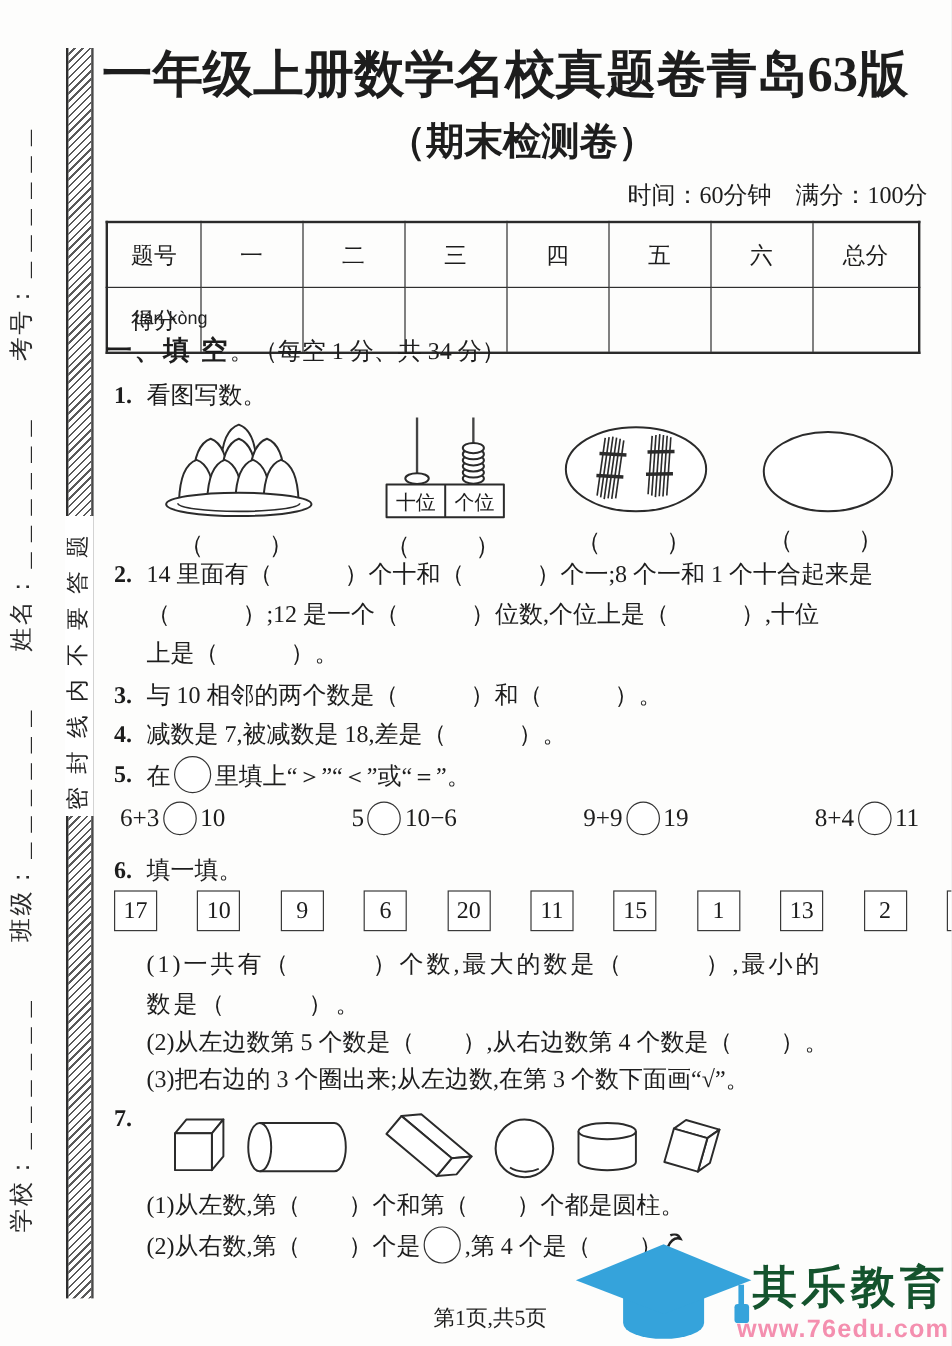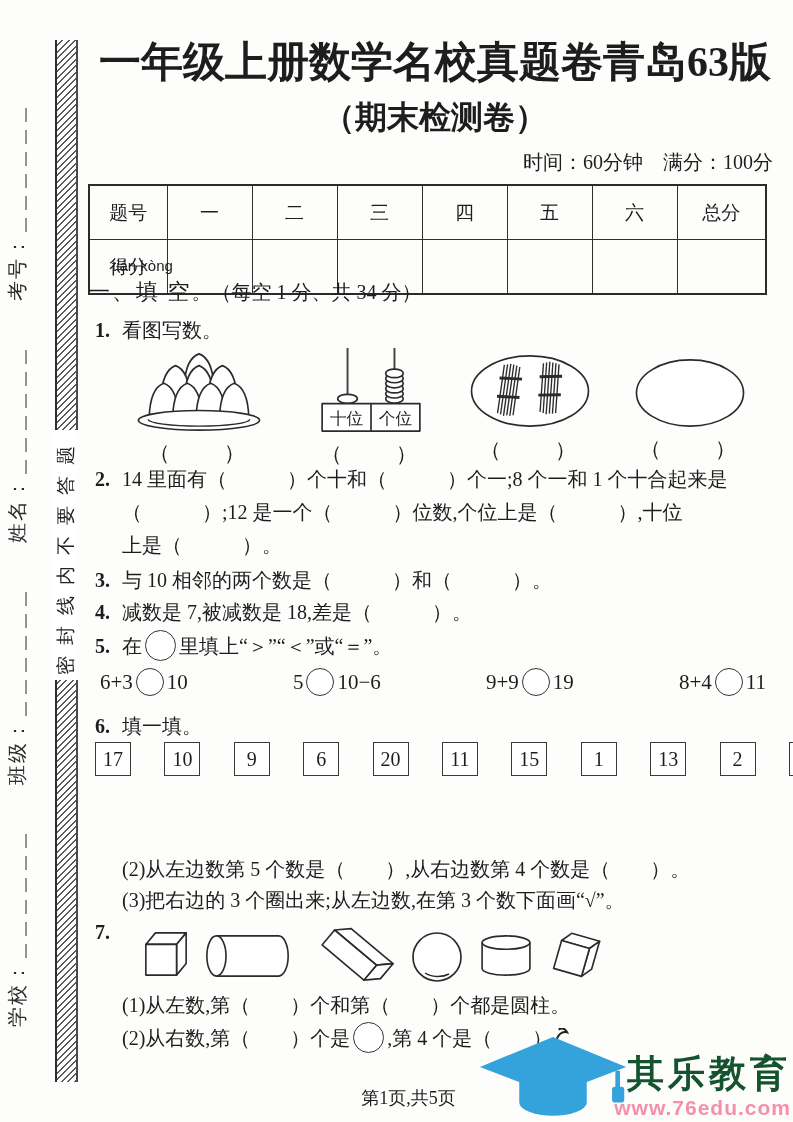--- a/index.html
+++ b/index.html
@@ -9,34 +9,34 @@
   .side-labels{position:absolute;left:-475px;top:544px;width:1000px;height:42px;
         transform:rotate(-90deg);font-size:20px;letter-spacing:2px;text-align:center;
         white-space:nowrap;color:#2a2a2a;}
   .seal-strip{position:absolute;left:55px;top:40px;width:19px;height:1042px;
         border-left:2px solid #2e2e2e;border-right:2.4px solid #4a4a4a;
         background:repeating-linear-gradient(135deg,#fff 0 3.2px,#5a5a5a 3.2px 4.6px);}
   .seal-text{position:absolute;left:-59px;top:543px;width:250px;height:24px;
         transform:rotate(-90deg);text-align:center;letter-spacing:11px;background:#fff;
         font-size:19px;line-height:24px;color:#222;}
   
-  .title{position:absolute;left:85px;top:34px;width:700px;text-align:center;
+  .title{position:absolute;left:85px;top:34px;width:700px;
         font-size:42px;font-weight:bold;white-space:nowrap;}
   .subtitle{position:absolute;left:85px;top:96px;width:700px;text-align:center;
         font-size:32px;font-weight:bold;}
   .info{position:absolute;left:85px;top:149px;width:688px;text-align:right;font-size:20px;}
   
   .score-table{position:absolute;left:88px;top:184px;width:677px;border-collapse:collapse;
         table-layout:fixed;font-size:19px;border:2px solid #2b2b2b;}
   .score-table td{border:1.6px solid #2f2f2f;height:33px;text-align:center;padding:10px;}
   
   .pinyin{position:absolute;left:112px;top:257px;font-family:"Liberation Sans",sans-serif;
         font-size:15px;color:#222;}
   .section-heading{position:absolute;left:88px;top:277px;font-size:20px;white-space:nowrap;}
-  .sh-bold{font-weight:normal;font-size:22px;letter-spacing:2px;}
+  .sh-bold{font-weight:bold;font-size:22px;letter-spacing:2px;}
   .q{position:absolute;left:95px;width:678px;padding-left:27px;font-size:20px;line-height:33px;box-sizing:border-box;}
   .qnum{position:absolute;left:0;top:0;font-weight:bold;}
   .subline{white-space:nowrap;}
   .ls{letter-spacing:2.5px;}
   
   .fig{position:absolute;text-align:center;}
   .fig .blank{display:block;margin-top:2px;font-size:21px;letter-spacing:4px;}
   
   .circle{display:inline-block;border:1.7px solid #333;border-radius:50%;
         vertical-align:-6px;margin:0 3px;background:#fff;}
@@ -229,20 +229,24 @@
     <span class="numbox">9</span>
     <span class="numbox">6</span>
     <span class="numbox">20</span>
     <span class="numbox">11</span>
     <span class="numbox">15</span>
     <span class="numbox">1</span>
     <span class="numbox">13</span>
     <span class="numbox">2</span>
     <span class="numbox">8</span>
   </div>
+  <div class="q ls" style="top:788px">
+    <div class="subline">(1)一共有（　　　）个数,最大的数是（　　　）,最小的</div>
+    <div class="subline">数是（　　　）。</div>
+  </div>
   <div class="q" style="top:853px">
     <span>(2)从左边数第 5 个数是（　　）,从右边数第 4 个数是（　　）。</span>
   </div>
   <div class="q" style="top:884px">
     <span>(3)把右边的 3 个圈出来;从左边数,在第 3 个数下面画“√”。</span>
   </div>
 
   <div class="q" style="top:916px">
     <span class="qnum">7.</span>
   </div>

